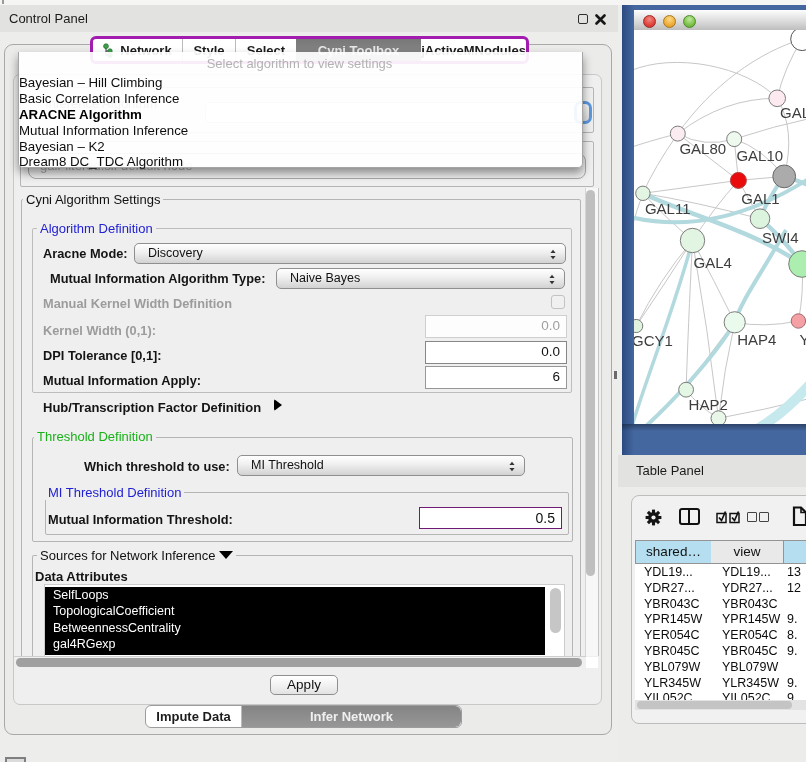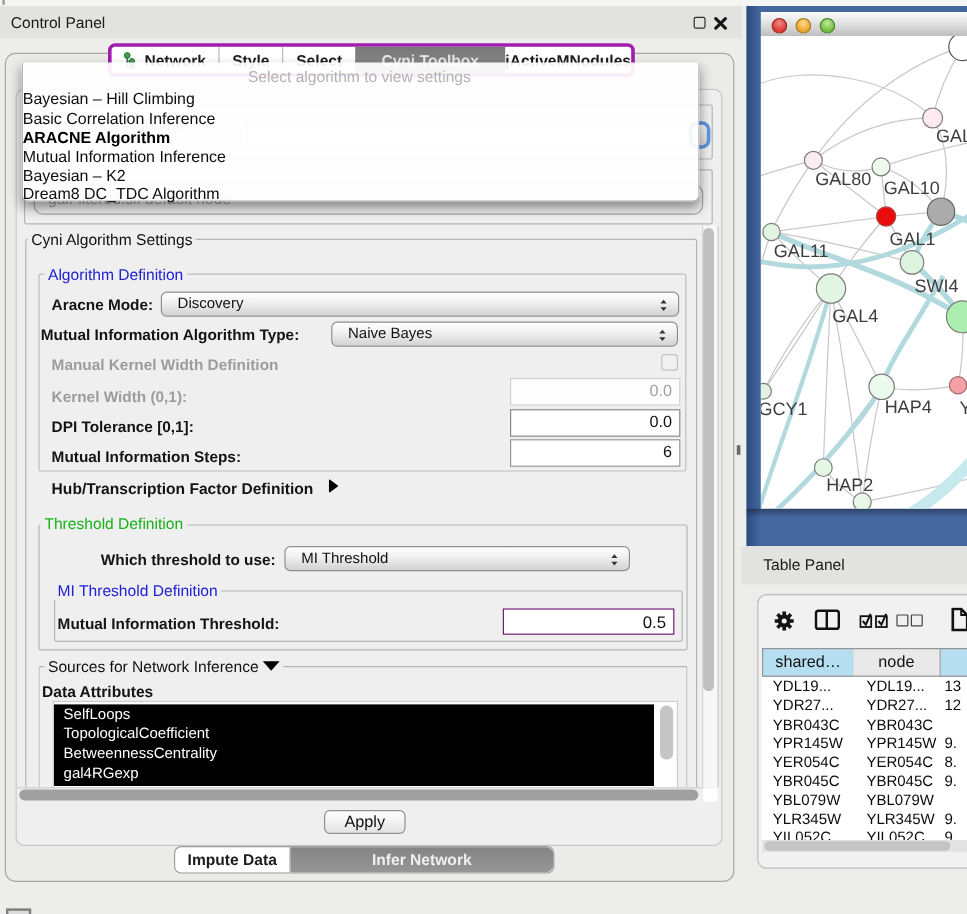--- a/index.html
+++ b/index.html
@@ -51,32 +51,32 @@
 <div class="abs fs" style="left:21px;top:199px;width:558px;height:457px;"></div>
 <div class="fl" style="left:23px;top:192px;color:#111;">Cyni Algorithm Settings</div>
 
 <div class="abs fs" style="left:32px;top:228px;width:538px;height:163px;border-color:#bdbdbd;"></div>
 <div class="fl" style="left:37px;top:221px;color:#2121d3;">Algorithm Definition</div>
 <div class="bl" style="left:43px;top:246px;">Aracne Mode:</div>
 <div class="combo" style="left:134px;top:243px;width:430px;height:19px;line-height:19px;font-size:12.5px;"><span style="padding-left:13px;">Discovery</span>
  <svg class="ar" viewBox="0 0 9 14">
       <path d="M1.2 5 L4.5 1 L7.8 5 Z M1.2 9 L4.5 13 L7.8 9 Z" fill="#333"></path>
     </svg></div>
-<div class="bl" style="left:34px;top:271px;">Mutual Information Algorithm Type:</div>
+<div class="bl" style="left:50px;top:271px;">Mutual Information Algorithm Type:</div>
 <div class="combo" style="left:276px;top:268px;width:287px;height:19px;line-height:19px;font-size:12.5px;"><span style="padding-left:13px;">Naive Bayes</span>
  <svg class="ar" viewBox="0 0 9 14">
       <path d="M1.2 5 L4.5 1 L7.8 5 Z M1.2 9 L4.5 13 L7.8 9 Z" fill="#333"></path>
     </svg></div>
 <div class="bl gy" style="left:43px;top:296px;">Manual Kernel Width Definition</div>
 <div class="abs" style="left:551px;top:295px;width:12px;height:12px;background:#f0f0f0;border:1px solid #c2c2c2;border-radius:3px;"></div>
 <div class="bl gy" style="left:43px;top:323px;">Kernel Width (0,1):</div>
 <div class="tf" style="left:425px;top:315px;width:134px;height:19px;border:1px solid #cfcfcf;background:#fdfdfd;color:#9f9f9f;padding:2px 6px 0 0;">0.0</div>
 <div class="bl" style="left:43px;top:348px;">DPI Tolerance [0,1]:</div>
 <div class="tf" style="left:425px;top:341px;width:134px;height:19px;border:1px solid #878787;padding:2px 6px 0 0;">0.0</div>
-<div class="bl" style="left:43px;top:373px;">Mutual Information Steps:</div>
+<div class="bl" style="left:43px;top:373px;">Mutual Information Apply:</div>
 <div class="tf" style="left:425px;top:366px;width:134px;height:19px;border:1px solid #979797;padding:2px 6px 0 0;">6</div>
 <div class="bl" style="left:43px;top:400px;font-size:13px;">Hub/Transcription Factor Definition</div>
 <div class="abs" style="left:274px;top:399px;width:0;height:0;border-left:8px solid #000;border-top:6px solid transparent;border-bottom:6px solid transparent;border-radius:2px;"></div>
 
 <div class="abs fs" style="left:32px;top:437px;width:539px;height:103px;"></div>
 <div class="fl" style="left:34px;top:429px;color:#18b218;">Threshold Definition</div>
 <div class="bl" style="left:84px;top:459px;">Which threshold to use:</div>
 <div class="combo" style="left:237px;top:455px;width:286px;height:19px;line-height:19px;font-size:12.5px;"><span style="padding-left:13px;">MI Threshold</span>
  <svg class="ar" viewBox="0 0 9 14">
       <path d="M1.2 5 L4.5 1 L7.8 5 Z M1.2 9 L4.5 13 L7.8 9 Z" fill="#333"></path>
@@ -233,21 +233,21 @@
   </svg>
 <div class="abs" style="left:747px;top:512px;width:8px;height:8px;border:1.4px solid #444;border-radius:1px;"></div>
 <div class="abs" style="left:759px;top:512px;width:8px;height:8px;border:1.4px solid #444;border-radius:1px;"></div>
 <svg class="abs" style="left:792px;top:506px;" width="16" height="21" viewBox="0 0 16 21">
     <path d="M2 1.5 L9 1.5 L14 6.5 L14 19 L2 19 Z" fill="none" stroke="#111" stroke-width="2.2"></path>
     <path d="M9 1.5 L9 6.5 L14 6.5" fill="none" stroke="#111" stroke-width="1.6"></path>
   </svg>
 
 <div class="abs" style="left:635px;top:540px;width:171px;height:160px;background:#fff;"></div>
 <div class="abs" style="left:635px;top:540px;width:75px;height:22px;background:#b5dff0;border:1px solid #949494;text-align:center;font-size:13.5px;color:#111;line-height:22px;">shared…</div>
-<div class="abs" style="left:711px;top:540px;width:72px;height:22px;background:#e9e9e9;border:1px solid #949494;border-left:none;text-align:center;font-size:13.5px;color:#111;line-height:22px;">node</div>
+<div class="abs" style="left:711px;top:540px;width:72px;height:22px;background:#e9e9e9;border:1px solid #949494;border-left:none;text-align:center;font-size:13.5px;color:#111;line-height:22px;">view</div>
 <div class="abs" style="left:784px;top:540px;width:22px;height:22px;background:#b5dff0;border:1px solid #949494;border-left:none;"></div>
 
 <div class="abs" style="left:644px;top:565.0px;font-size:12.5px;color:#0c0c0c;">YDL19...</div>
 <div class="abs" style="left:722px;top:565.0px;font-size:12.5px;color:#0c0c0c;">YDL19...</div>
 <div class="abs" style="left:787px;top:565.0px;font-size:12.5px;color:#0c0c0c;">13</div>
 <div class="abs" style="left:644px;top:580.8px;font-size:12.5px;color:#0c0c0c;">YDR27...</div>
 <div class="abs" style="left:722px;top:580.8px;font-size:12.5px;color:#0c0c0c;">YDR27...</div>
 <div class="abs" style="left:787px;top:580.8px;font-size:12.5px;color:#0c0c0c;">12</div>
 <div class="abs" style="left:644px;top:596.6px;font-size:12.5px;color:#0c0c0c;">YBR043C</div>
 <div class="abs" style="left:722px;top:596.6px;font-size:12.5px;color:#0c0c0c;">YBR043C</div>

